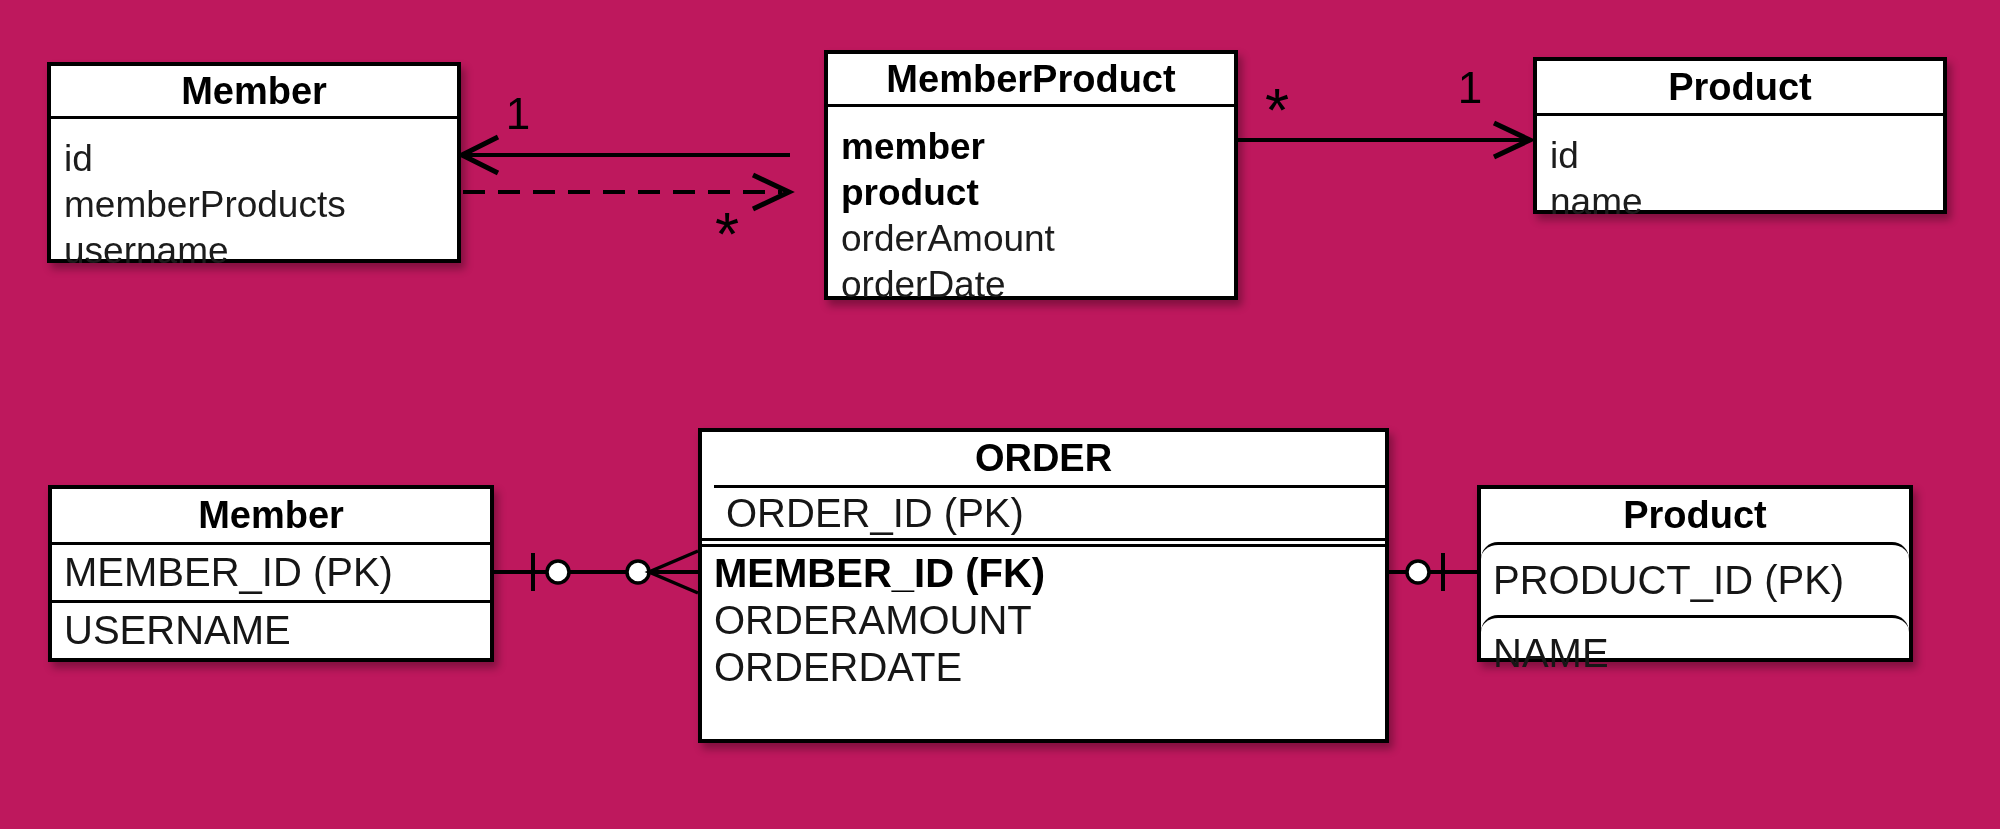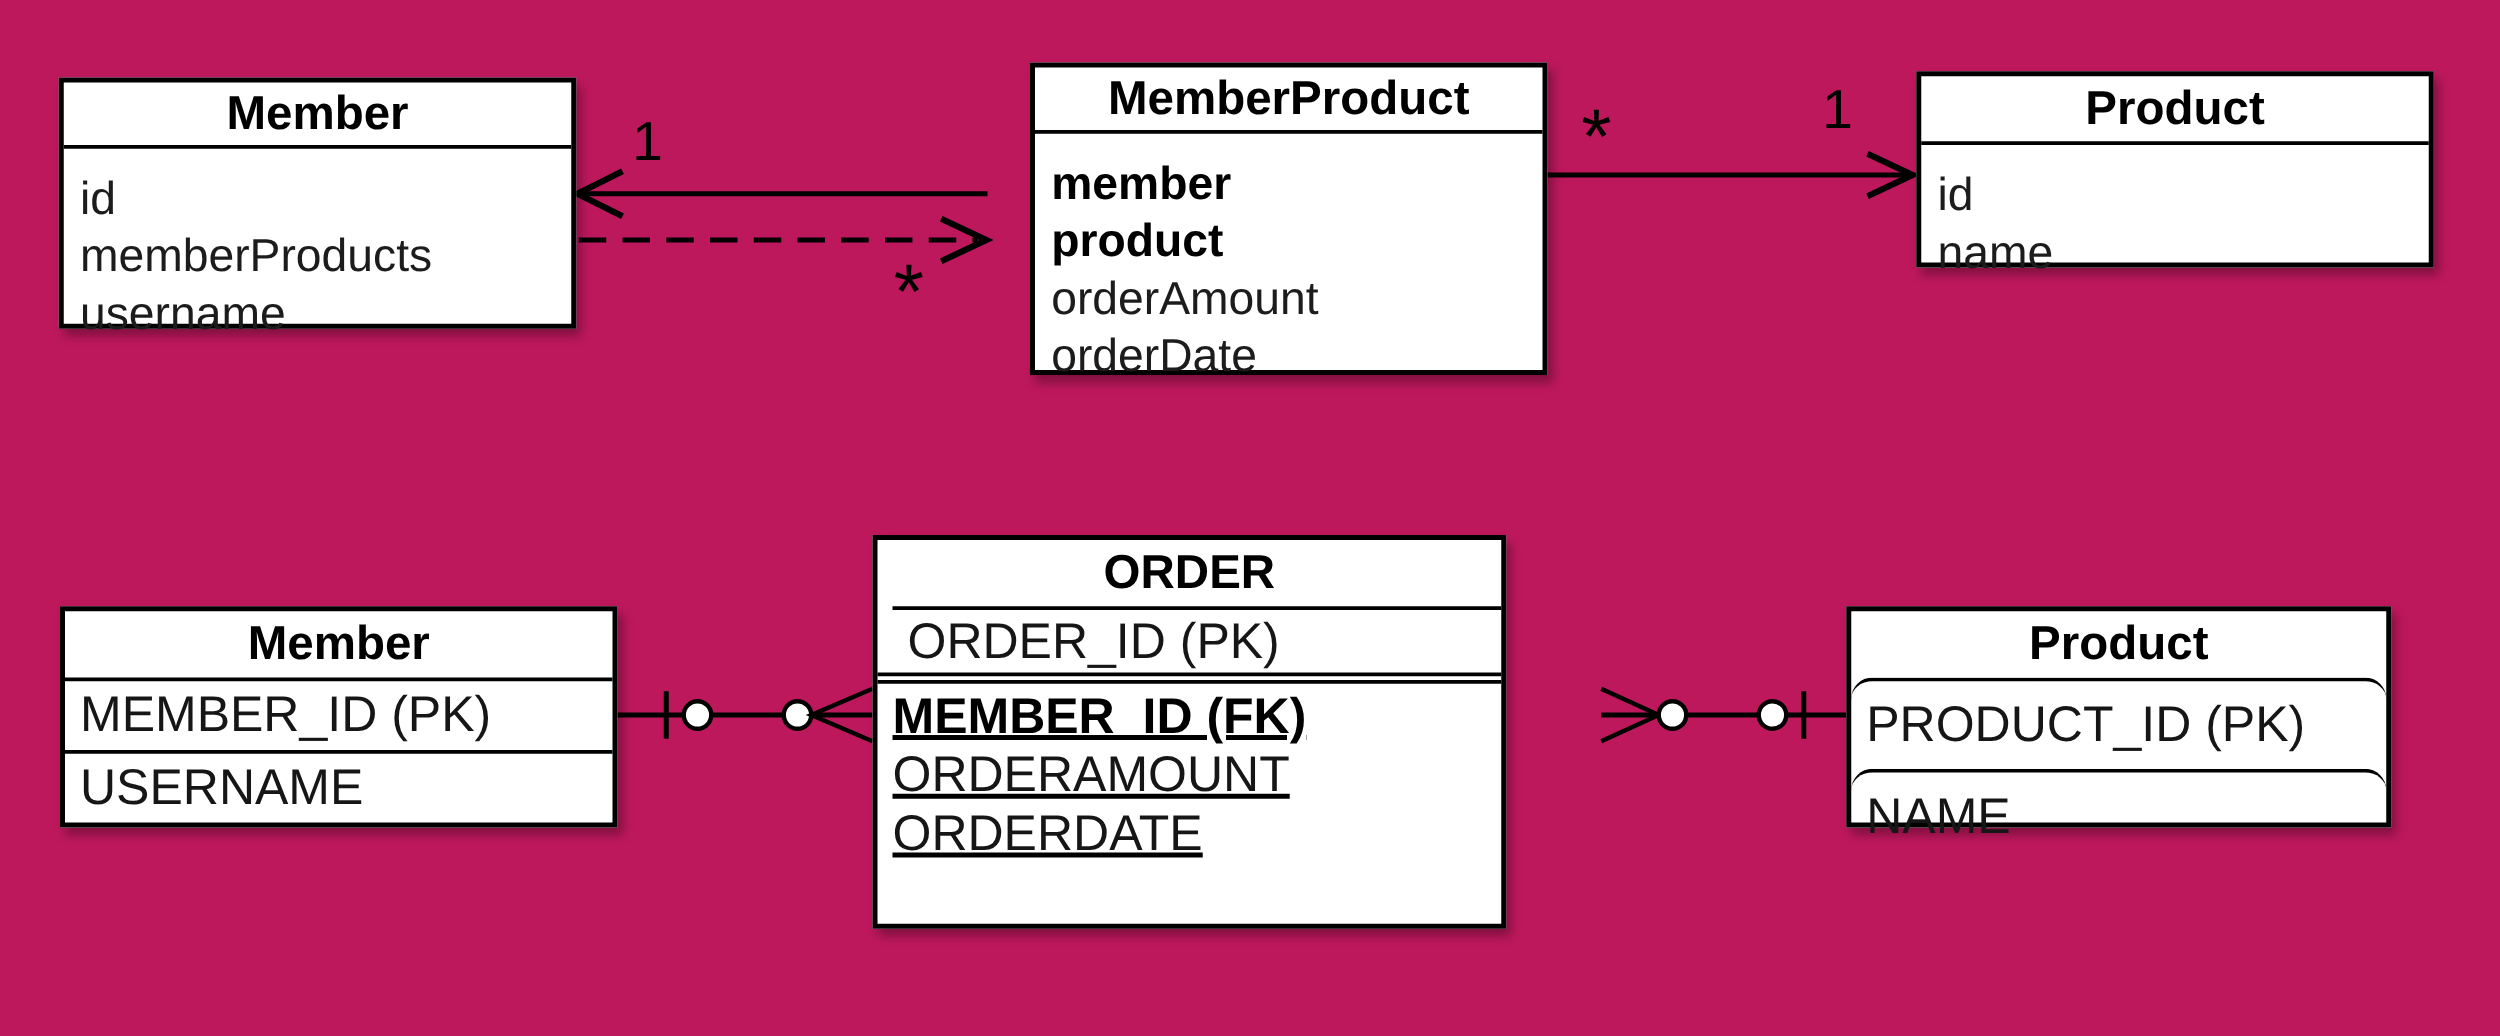--- a/index.html
+++ b/index.html
@@ -50,25 +50,25 @@
   .er-row.b{font-weight:bold;color:#000;}
 
   #er-member{left:48px;top:485px;width:446px;height:177px;}
   #er-member .hdr{height:53px;}
   #er-member .er-row{height:58px;text-align:right;}
 
   #er-product{left:1477px;top:485px;width:436px;height:177px;}
   #er-product .hdr{height:53px;}
   #er-product .er-row{height:73px;border-radius:17px;}
 
-  #er-order{left:698px;top:428px;width:507px;height:315px;}
+  #er-order{left:698px;top:428px;width:691px;height:315px;}
   #er-order .hdr{height:53px;}
   #er-order .pk-row{height:53px;margin-left:12px;}
   #er-order .dbl-divider{height:9px;border-top:3px solid #000;border-bottom:3px solid #000;box-sizing:border-box;}
-  #er-order .body{padding:3px 5px 0 0;text-decoration:underline;}
+  #er-order .body{padding:3px 5px 0 0;}
   #er-order .body .er-row{border-top:none;height:47px;}
 
   
   .mult{
     position:absolute;font-size:44px;color:#000;text-align:center;line-height:44px;width:44px;
   }
   .mult.star{font-size:62px;line-height:44px;}
   #lbl-left-one{left:496px;top:92px;}
   #lbl-left-star{left:705px;top:212px;}
   #lbl-right-star{left:1255px;top:88px;}

